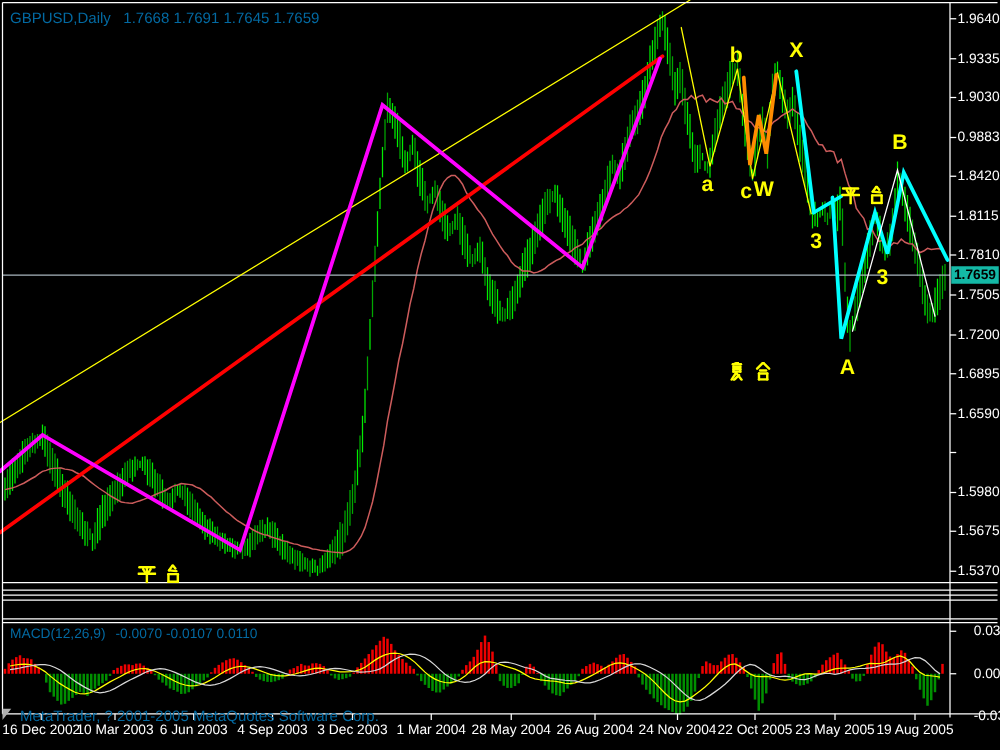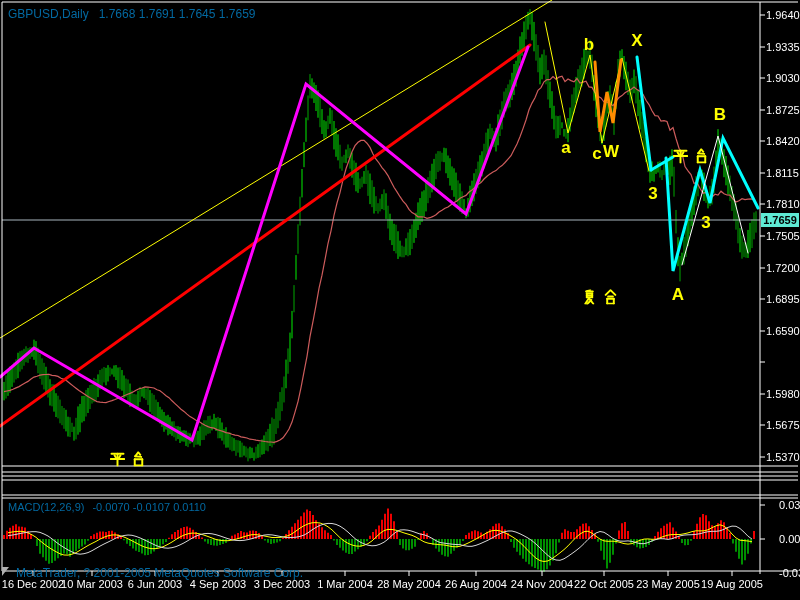--- a/index.html
+++ b/index.html
@@ -8,21 +8,21 @@
   #chart-svg{position:absolute;left:0;top:0;width:800px;height:600px;}
   .txt{position:absolute;color:#0369a1;font-size:11px;white-space:nowrap;}
   #title{left:8px;top:7px;font-size:12px;}
   #title span{margin-right:10px;}
   #macd-label{left:8px;top:501px;}
   #macd-label span{margin-right:8px;}
   #copyright{left:16px;top:566px;font-size:12px;}
   .p-lab{position:absolute;left:766px;color:#fff;font-size:11px;white-space:nowrap;}
   .d-lab{position:absolute;color:#fff;font-size:11px;white-space:nowrap;transform:translateX(-50%);top:578px;}
   .m-lab{position:absolute;left:766px;color:#fff;font-size:11px;white-space:nowrap;padding-left:13px;}
-  #price-tag{position:absolute;left:761px;top:213px;width:38px;height:14px;background:#5eead4;
+  #price-tag{position:absolute;left:761px;top:213px;width:38px;height:14px;background:#14b8a6;
              color:#000;font-size:11px;font-weight:bold;text-align:center;line-height:14px;}
   .ann{position:absolute;color:#ff0;font-weight:bold;transform:translate(-50%,-50%);
        font-size:17px;line-height:1;}
   .cjk{position:absolute;transform:translate(-50%,-50%);display:flex;gap:6px;}
   #cursor-icon{position:absolute;left:2px;top:567px;width:0;height:0;
                border-left:7px solid #b0b0b0;border-bottom:9px solid transparent;}
 </style>
 </head>
 <body>
 
@@ -721,21 +721,21 @@
   <div class="m-lab" style="top:499px">0.0345</div>
   <div class="m-lab" style="top:533px">0.00</div>
   <div class="m-lab" style="top:567px">-0.0356</div>
 
   <div id="price-tag">1.7659</div>
 
   <div id="price-labels">
       <div class="p-lab" style="top: 9px;">1.9640</div>
       <div class="p-lab" style="top: 41px;">1.9335</div>
       <div class="p-lab" style="top: 72px;">1.9030</div>
-      <div class="p-lab" style="top: 104px;">1.8725</div>
+      <div class="p-lab" style="top: 104px;">0.9883</div>
       <div class="p-lab" style="top: 135px;">1.8420</div>
       <div class="p-lab" style="top: 167px;">1.8115</div>
       <div class="p-lab" style="top: 198px;">1.7810</div>
       <div class="p-lab" style="top: 230px;">1.7505</div>
       <div class="p-lab" style="top: 262px;">1.7200</div>
       <div class="p-lab" style="top: 293px;">1.6895</div>
       <div class="p-lab" style="top: 325px;">1.6590</div>
       <div class="p-lab" style="top: 356px; margin-left: 44px;">1.6285</div>
       <div class="p-lab" style="top: 388px;">1.5980</div>
       <div class="p-lab" style="top: 419px;">1.5675</div>

